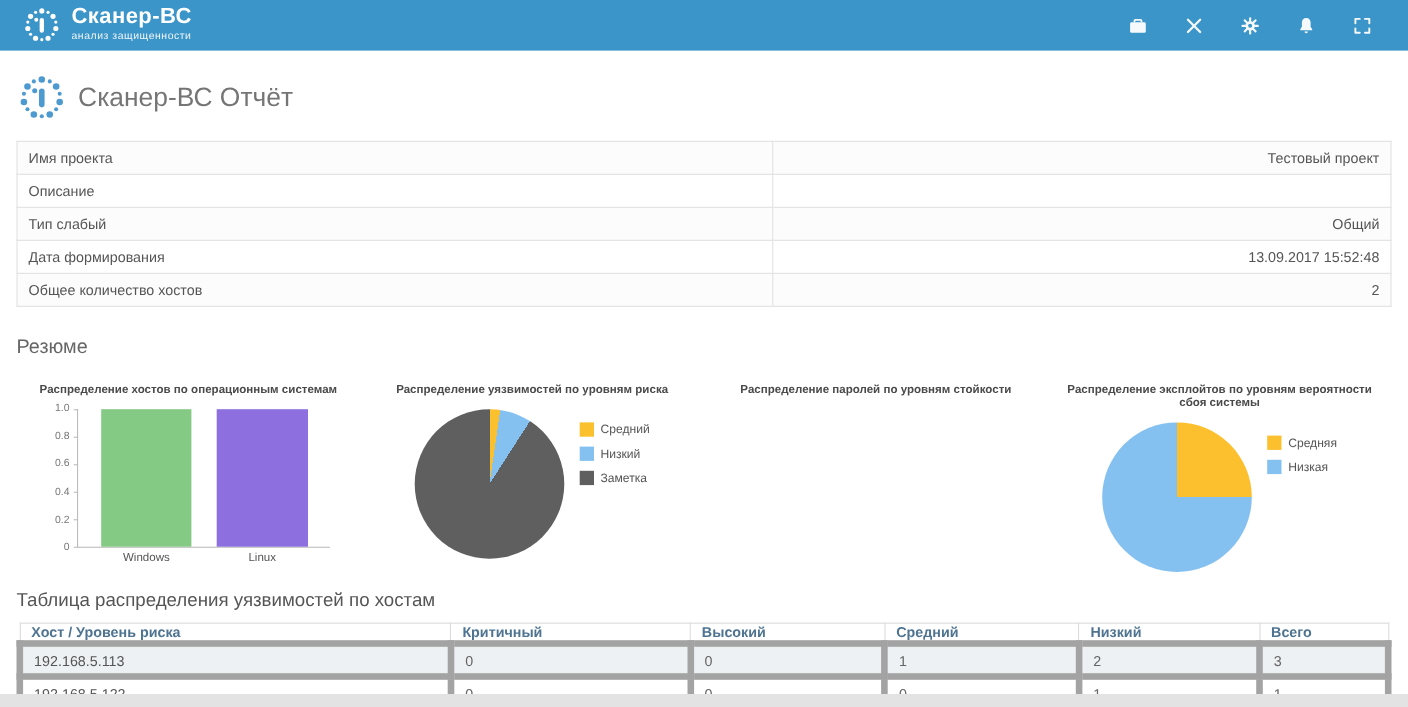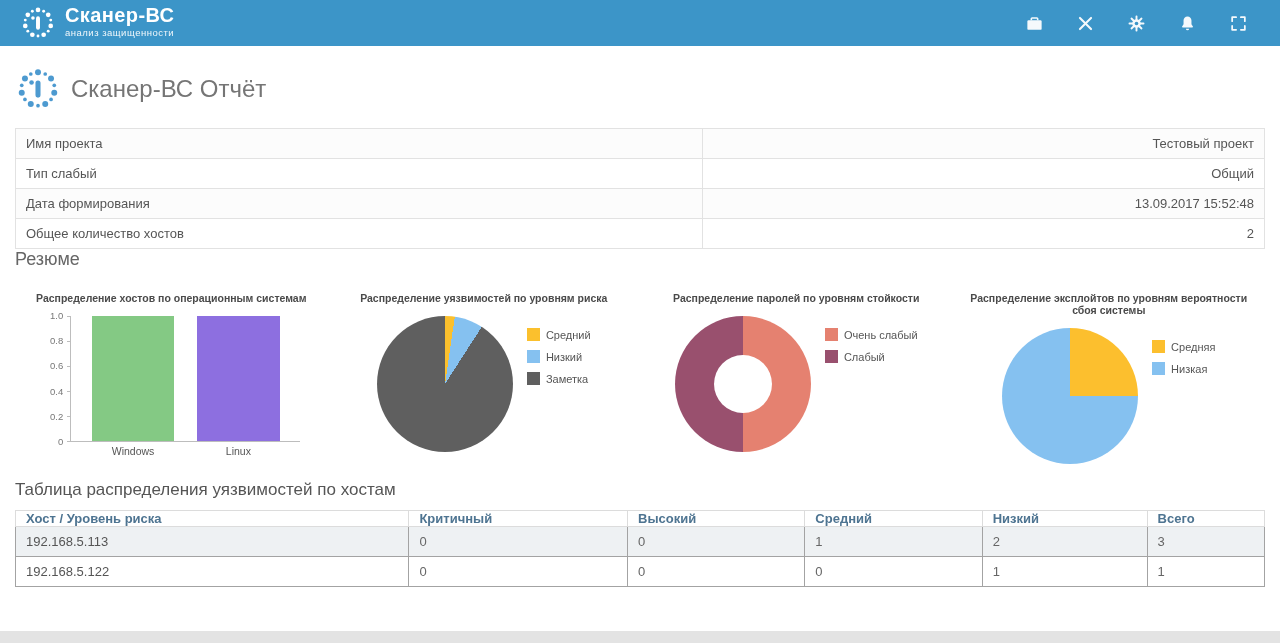--- a/index.html
+++ b/index.html
@@ -21,21 +21,21 @@
   .report-header { display: flex; align-items: center; gap: 10px; margin: 6px 0 16px; }
   .report-logo { width: 46px; height: 46px; color: var(--logo-blue, #4d9ad0); }
   .report-title { font-size: 24px; color: #757575; font-weight: normal; }
 
   table.info-table { width: 100%; border-collapse: collapse; }
   .info-table td { border: 1px solid #e2e2e2; height: 30px; font-size: 13px; color: #555; padding: 0 10px; }
   .info-table td.info-label { width: 55%; }
   .info-table td.info-value { text-align: right; }
   .info-table tr:nth-child(odd) { background: #fcfcfc; }
 
-  .section-heading { font-size: 18px; color: #666; font-weight: normal; }
+  .section-heading { font-size: 18px; color: #666; font-weight: normal; margin-top: 26px; }
   .table-heading { font-size: 17px; color: #555; font-weight: normal; margin-top: 16px; }
 
   
   .charts-row { display: flex; margin-top: 22px; }
   .chart-panel { flex: 1 1 0; padding: 0 6px; }
   .chart-title { font-size: 10.5px; font-weight: bold; color: #4a4a4a; text-align: center; margin-bottom: 12px; }
   .chart-body { display: flex; justify-content: center; }
 
   .bar-chart { display: flex; }
   .bar-yaxis { position: relative; width: 28px; height: 126px; font-size: 9.5px; color: #777; }
@@ -47,21 +47,21 @@
 
   .pie { width: 136px; height: 136px; border-radius: 50%; position: relative; flex-shrink: 0; }
   .donut-hole { position: absolute; width: 58px; height: 58px; border-radius: 50%; background: #fff; top: 50%; left: 50%; transform: translate(-50%,-50%); }
   .legend { margin-left: 14px; margin-top: 12px; display: flex; flex-direction: column; gap: 9px; align-self: flex-start; }
   .legend-item { display: flex; align-items: center; gap: 6px; font-size: 11px; color: #555; white-space: nowrap; }
   .legend-swatch { width: 13px; height: 13px; flex-shrink: 0; display: inline-block; }
 
   
   table.hosts-table { width: 100%; border-collapse: collapse; margin-top: 10px; }
   .hosts-table th { border: 1px solid #dcdcdc; height: 16px; text-align: left; padding: 0 10px; font-size: 13px; font-weight: bold; color: var(--th-text, #4e7491); background: #fff; }
-  .hosts-table td { border: 1px solid #a3a3a3; height: 30px; padding: 0 10px; font-size: 13px; color: #666; }
+  .hosts-table td { border: 6px solid #a3a3a3; height: 30px; padding: 0 10px; font-size: 13px; color: #666; }
   .hosts-table td.host-cell { color: #555; }
   .hosts-table tbody tr:nth-child(odd) { background: #eef1f3; }
 </style>
 </head>
 <body>
 
 <div class="app">
 
   <div class="topbar">
     <div class="brand">
@@ -152,20 +152,24 @@
       <h1 class="report-title">Сканер-ВС Отчёт</h1>
     </div>
 
     <table class="info-table">
       <tbody>
           <tr>
             <td class="info-label">Имя проекта</td>
             <td class="info-value">Тестовый проект</td>
           </tr>
           <tr>
+            <td class="info-label">Описание</td>
+            <td class="info-value"></td>
+          </tr>
+          <tr>
             <td class="info-label">Тип слабый</td>
             <td class="info-value">Общий</td>
           </tr>
           <tr>
             <td class="info-label">Дата формирования</td>
             <td class="info-value">13.09.2017 15:52:48</td>
           </tr>
           <tr>
             <td class="info-label">Общее количество хостов</td>
             <td class="info-value">2</td>
@@ -218,35 +222,20 @@
               </div>
               <div class="legend-item">
                 <span class="legend-swatch" style="background: rgb(95, 95, 95);"></span>
                 <span class="legend-label">Заметка</span>
               </div>
             </div>
           </div>
       </div>
       <div class="chart-panel">
         <div class="chart-title">Распределение паролей по уровням стойкости</div>
-        <div class="chart-body">
-            <div class="pie" style="background: conic-gradient(rgb(229, 129, 112) 0deg, rgb(229, 129, 112) 180deg, rgb(153, 80, 110) 180deg, rgb(153, 80, 110) 360deg);">
-              <div class="donut-hole"></div>
-            </div>
-            <div class="legend">
-              <div class="legend-item">
-                <span class="legend-swatch" style="background: rgb(229, 129, 112);"></span>
-                <span class="legend-label">Очень слабый</span>
-              </div>
-              <div class="legend-item">
-                <span class="legend-swatch" style="background: rgb(153, 80, 110);"></span>
-                <span class="legend-label">Слабый</span>
-              </div>
-            </div>
-          </div>
       </div>
       <div class="chart-panel">
         <div class="chart-title">Распределение эксплойтов по уровням вероятности сбоя системы</div>
         <div class="chart-body">
             <div class="pie" style="background: conic-gradient(rgb(252, 191, 46) 0deg, rgb(252, 191, 46) 90deg, rgb(133, 193, 240) 90deg, rgb(133, 193, 240) 360deg);"></div>
             <div class="legend">
               <div class="legend-item">
                 <span class="legend-swatch" style="background: rgb(252, 191, 46);"></span>
                 <span class="legend-label">Средняя</span>
               </div>

